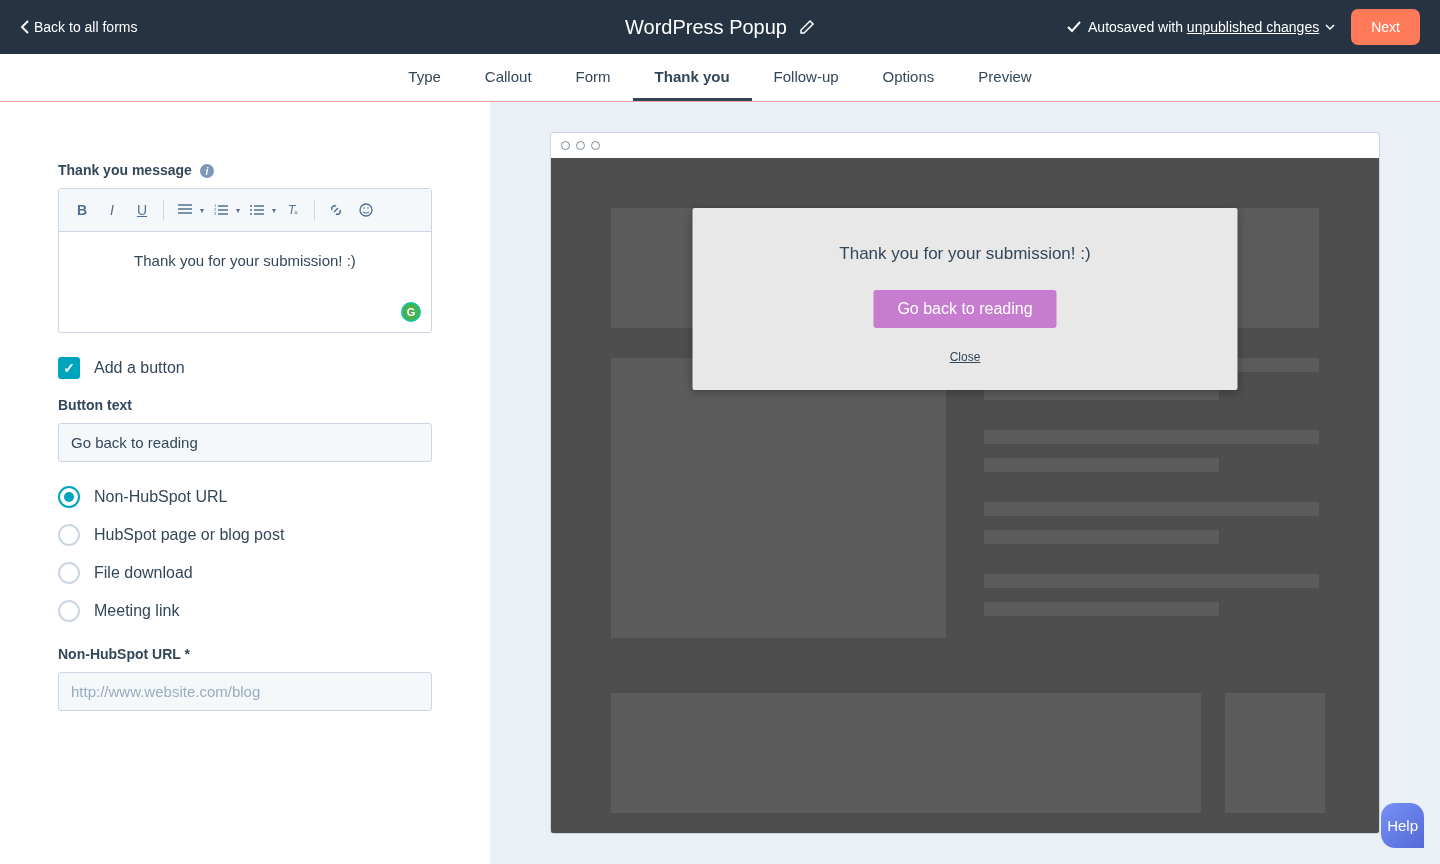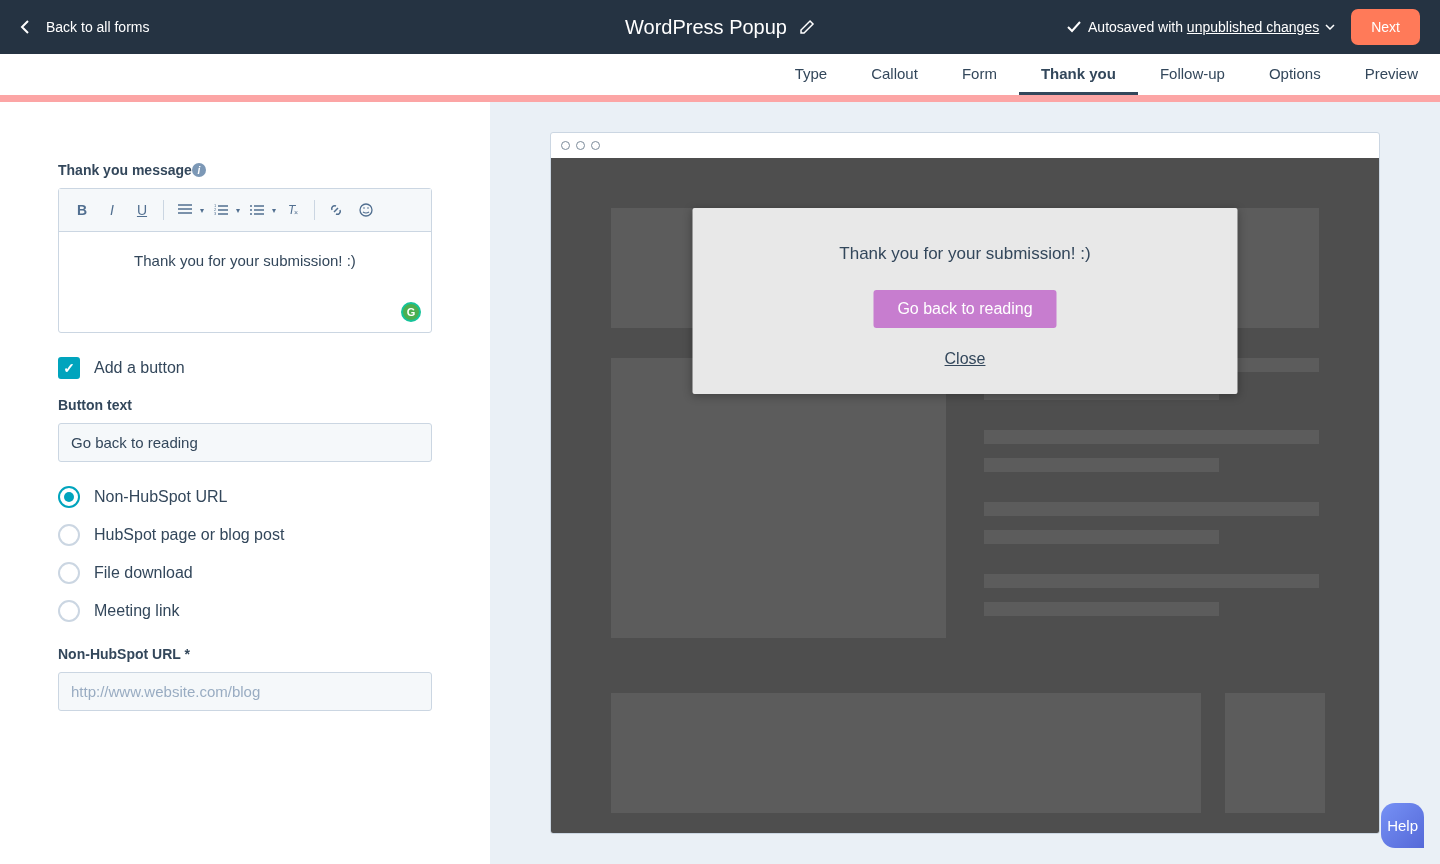--- a/index.html
+++ b/index.html
@@ -1,30 +1,30 @@
 <!DOCTYPE html>
 <html><head>
 <meta charset="utf-8">
 <style>
 * { box-sizing: border-box; margin: 0; padding: 0; }
 body { font-family: -apple-system, BlinkMacSystemFont, "Segoe UI", Helvetica, Arial, sans-serif; font-size: 14px; color: #33475b; background: #fff; }
 .header { background: #253342; height: 54px; display: flex; align-items: center; justify-content: space-between; padding: 0 20px; color: #fff; }
-.header-left { display: flex; align-items: center; gap: 16px; cursor: pointer; }
+.header-left { display: flex; align-items: center; gap: 4px; cursor: pointer; }
 .header-center { display: flex; align-items: center; gap: 12px; position: absolute; left: 50%; transform: translateX(-50%); }
 .header-center h1 { font-size: 20px; font-weight: 500; }
 .header-right { display: flex; align-items: center; gap: 16px; }
 .autosave { display: flex; align-items: center; gap: 6px; font-size: 14px; }
 .autosave .underlined { text-decoration: underline; }
 .next-btn { background: #ff7a59; color: #fff; border: none; padding: 10px 20px; font-size: 14px; border-radius: 7px; cursor: pointer; font-weight: 500; }
-.tabs { display: flex; justify-content: flex-end; border-bottom: 7px solid #fca5a5; height: 48px; }
+.tabs { display: flex; justify-content: center; border-bottom: 1px solid #fca5a5; height: 48px; }
 .tab { padding: 0 22px; display: flex; align-items: center; color: #33475b; cursor: pointer; border-bottom: 3px solid transparent; font-size: 15px; }
 .tab.active { border-bottom-color: #33475b; font-weight: 600; }
 .main { display: flex; height: calc(100vh - 102px); }
 .left-panel { width: 490px; padding: 60px 58px 30px; overflow-y: auto; }
-.form-label { font-size: 14px; font-weight: 600; color: #33475b; margin-bottom: 10px; display: flex; align-items: center; }
+.form-label { font-size: 14px; font-weight: 600; color: #33475b; margin-bottom: 10px; display: flex; align-items: flex-end; gap: 8px; }
 .info-icon { width: 14px; height: 14px; border-radius: 50%; background: #7c98b6; color: #fff; display: inline-flex; align-items: center; justify-content: center; font-size: 10px; font-weight: bold; font-style: italic; }
 .editor-box { border: 1px solid #cbd6e2; border-radius: 3px; margin-bottom: 24px; }
 .editor-toolbar { background: #f5f8fa; border-bottom: 1px solid #cbd6e2; padding: 8px 10px; display: flex; align-items: center; gap: 4px; }
 .tb-btn { width: 26px; height: 26px; display: flex; align-items: center; justify-content: center; cursor: pointer; color: #516f90; border-radius: 2px; }
 .tb-sep { width: 1px; height: 20px; background: #cbd6e2; margin: 0 4px; }
 .tb-caret { font-size: 8px; margin-left: -2px; color: #516f90; }
 .editor-content { padding: 20px; min-height: 100px; text-align: center; font-size: 15px; color: #33475b; position: relative; }
 .grammarly-badge { position: absolute; right: 10px; bottom: 10px; width: 20px; height: 20px; border-radius: 50%; background: #4caf50; border: 2px solid #15c39a; display: flex; align-items: center; justify-content: center; }
 .grammarly-badge::after { content: "G"; color: #fff; font-size: 11px; font-weight: bold; }
 .checkbox-row { display: flex; align-items: center; gap: 14px; margin-bottom: 18px; }
@@ -51,21 +51,21 @@
 .sk-big { height: 120px; }
 .sk-wide { height: 280px; }
 .sk-line { height: 14px; margin-bottom: 14px; }
 .sk-line.short { width: 70%; }
 .skeleton-bottom { position: absolute; left: 60px; bottom: 20px; display: flex; gap: 24px; }
 .sk-bottom-block { width: 590px; height: 120px; background: #5c5c5c; }
 .sk-bottom-small { width: 100px; height: 120px; background: #5c5c5c; }
 .popup { position: absolute; top: 50px; left: 50%; transform: translateX(-50%); width: 545px; background: #e8e8e8; border-radius: 2px; padding: 36px 30px 26px; text-align: center; box-shadow: 0 2px 10px rgba(0,0,0,0.3); }
 .popup-msg { font-size: 17px; color: #33475b; margin-bottom: 26px; }
 .popup-btn { background: #c77dcf; color: #fff; border: none; padding: 10px 24px; font-size: 16px; border-radius: 3px; cursor: pointer; margin-bottom: 22px; }
-.popup-close { font-size: 16px; color: #33475b; text-decoration: underline; cursor: pointer; }
+.popup-close { font-size: 12px; color: #33475b; text-decoration: underline; cursor: pointer; }
 .help-btn { position: fixed; right: 16px; bottom: 16px; background: #4b6ff5; background: linear-gradient(135deg, #7691f5, #5569d8); color: #fff; padding: 14px 6px; border-radius: 14px 14px 0 14px; font-size: 15px; font-weight: 500; cursor: pointer; }
 svg { display: block; }
 </style>
 </head>
 <body>
 
 <div class="header">
   <div class="header-left">
     <svg width="10" height="16" viewBox="0 0 10 16">
         <path d="M8 2 L2 8 L8 14" stroke="#fff" stroke-width="2" fill="none"></path>

